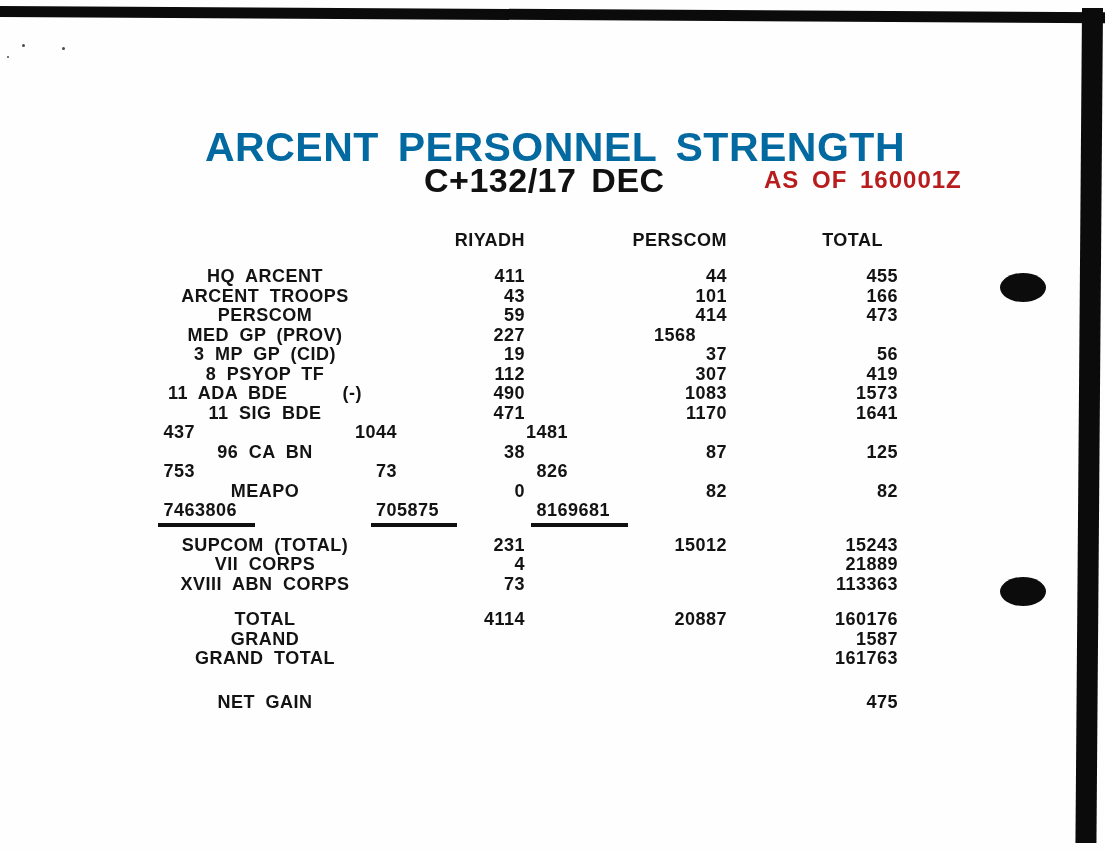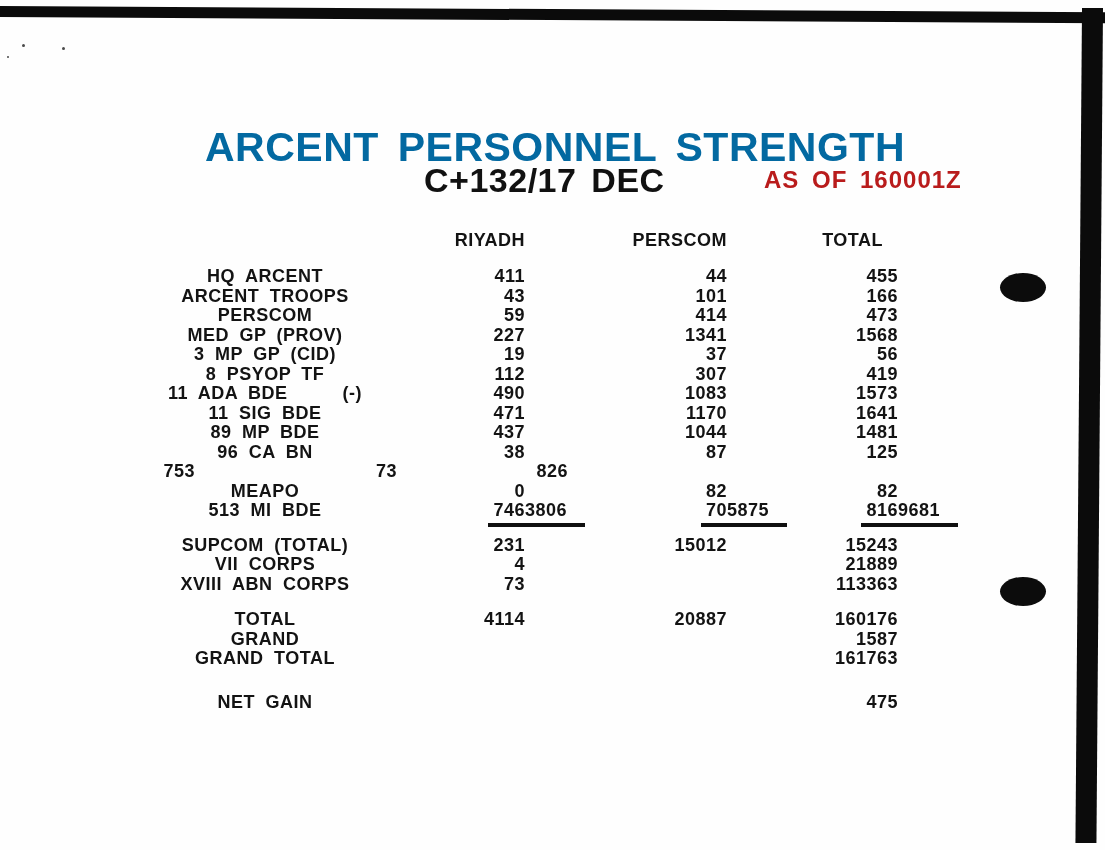--- a/index.html
+++ b/index.html
@@ -111,21 +111,20 @@
         </div>
         <div class="trow">
           <div class="cell label">PERSCOM</div>
           <div class="cell c0"><span class="group">59</span></div>
           <div class="cell c1"><span class="group">414</span></div>
           <div class="cell c2"><span class="group">473</span></div>
         </div>
         <div class="trow">
           <div class="cell label">MED GP (PROV)</div>
           <div class="cell c0"><span class="group">227</span></div>
-          <div class="cell c1"><span class="group">1341</span></div>
           <div class="cell c2"><span class="group">1568</span></div>
         </div>
         <div class="trow">
           <div class="cell label">3 MP GP (CID)</div>
           <div class="cell c0"><span class="group">19</span></div>
           <div class="cell c1"><span class="group">37</span></div>
           <div class="cell c2"><span class="group">56</span></div>
         </div>
         <div class="trow">
           <div class="cell label">8 PSYOP TF</div>
@@ -139,21 +138,20 @@
           <div class="cell c1"><span class="group">1083</span></div>
           <div class="cell c2"><span class="group">1573</span></div>
         </div>
         <div class="trow">
           <div class="cell label">11 SIG BDE</div>
           <div class="cell c0"><span class="group">471</span></div>
           <div class="cell c1"><span class="group">1170</span></div>
           <div class="cell c2"><span class="group">1641</span></div>
         </div>
         <div class="trow">
-          <div class="cell label">89 MP BDE</div>
           <div class="cell c0"><span class="group">437</span></div>
           <div class="cell c1"><span class="group">1044</span></div>
           <div class="cell c2"><span class="group">1481</span></div>
         </div>
         <div class="trow">
           <div class="cell label">96 CA BN</div>
           <div class="cell c0"><span class="group">38</span></div>
           <div class="cell c1"><span class="group">87</span></div>
           <div class="cell c2"><span class="group">125</span></div>
         </div>
@@ -162,21 +160,20 @@
           <div class="cell c1"><span class="group">73</span></div>
           <div class="cell c2"><span class="group">826</span></div>
         </div>
         <div class="trow">
           <div class="cell label">MEAPO</div>
           <div class="cell c0"><span class="group">0</span></div>
           <div class="cell c1"><span class="group">82</span></div>
           <div class="cell c2"><span class="group">82</span></div>
         </div>
         <div class="trow">
-          <div class="cell label">513 MI BDE</div>
           <div class="cell c0"><span class="group underlined">746<span class="extra">3806</span></span></div>
           <div class="cell c1"><span class="group underlined">70<span class="extra">5875</span></span></div>
           <div class="cell c2"><span class="group underlined">816<span class="extra">9681</span></span></div>
         </div>
       </div>
       <div class="sec sec-1">
         <div class="trow">
           <div class="cell label">SUPCOM (TOTAL)</div>
           <div class="cell c0"><span class="group">231</span></div>
           <div class="cell c1"><span class="group">15012</span></div>

